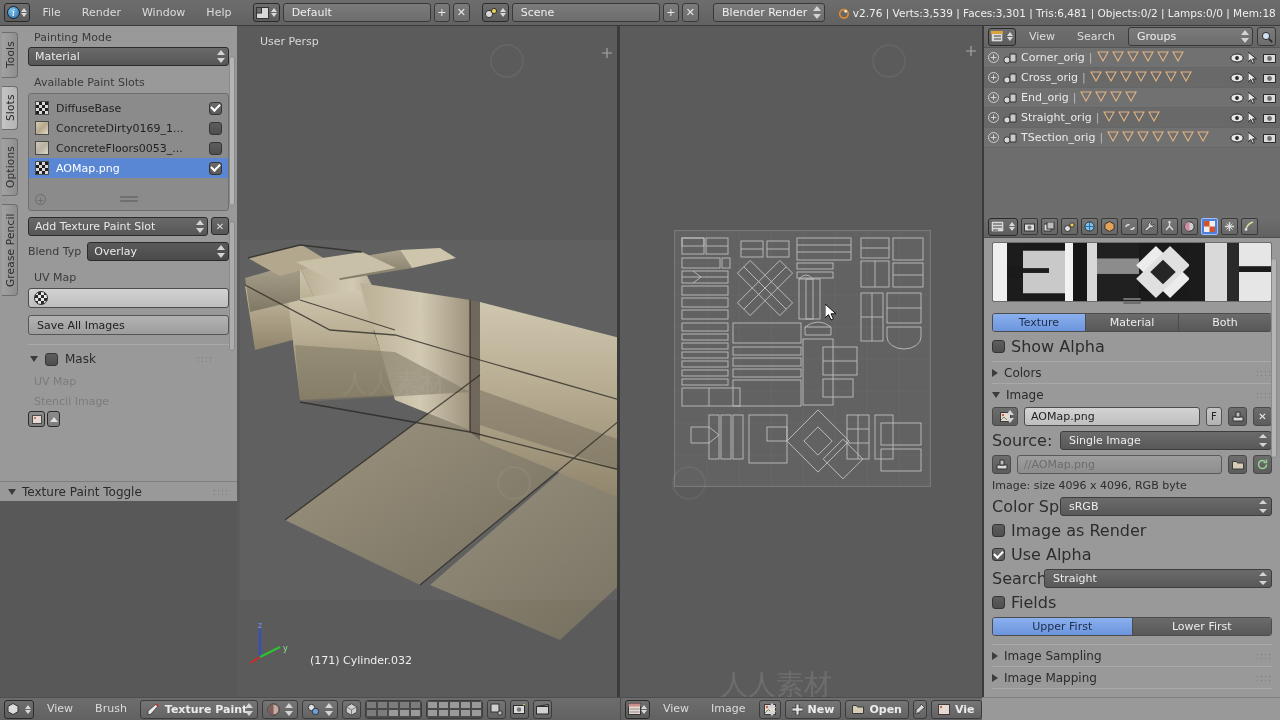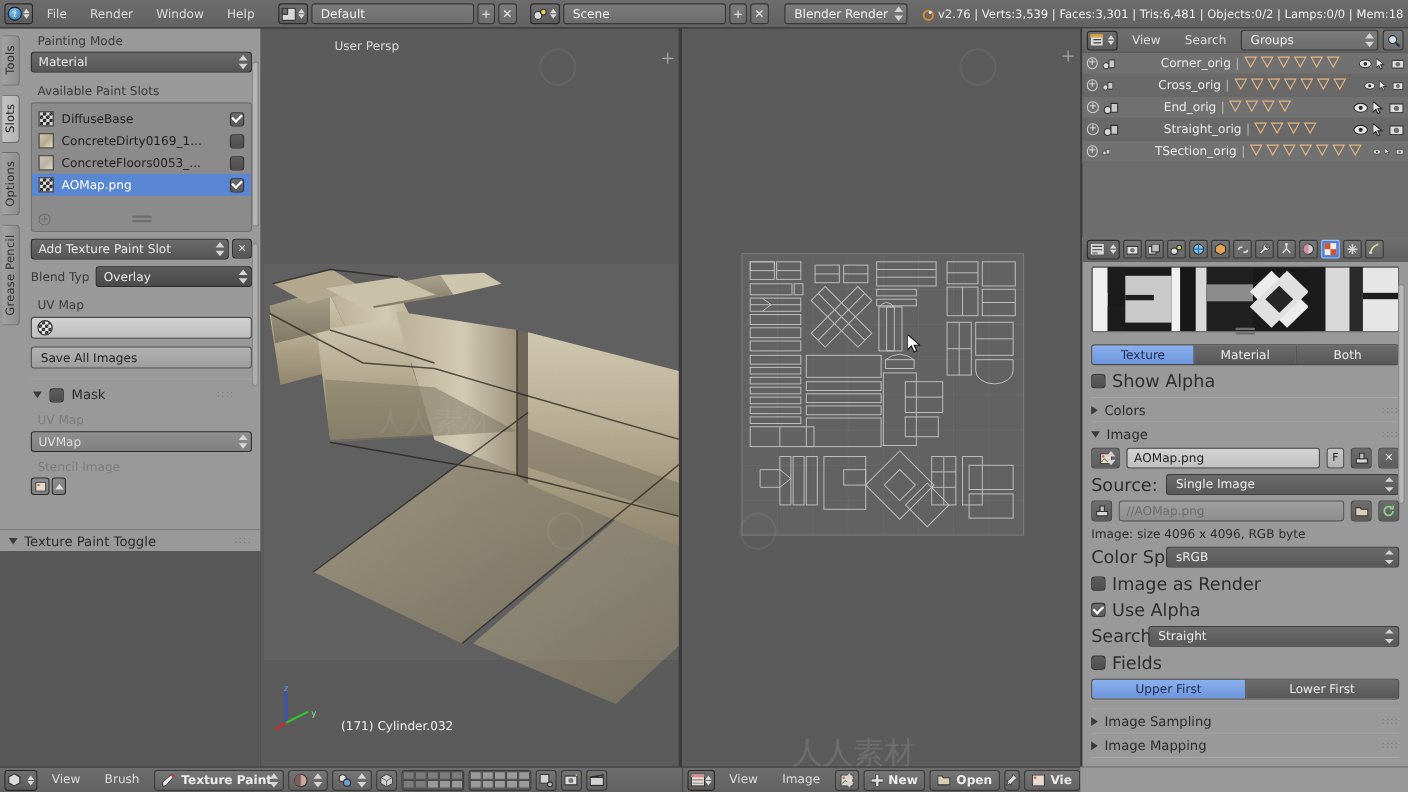--- a/index.html
+++ b/index.html
@@ -186,21 +186,21 @@
     position:absolute;left:0;top:481px;width:237px;height:20px;
     background:#999999;border-top:1px solid #7d7d7d;
     display:flex;align-items:center;padding:0 8px;gap:6px;
   }
 
   
   #view3d{
     position:absolute;left:237px;top:26px;width:380px;height:671px;
     background:#5b5b5b; overflow:hidden;
   }
-  #view3d .vp-label{ position:absolute;left:23px;top:9px;color:#d8d8d8;font-size:11px;margin-left:44px; }
+  #view3d .vp-label{ position:absolute;left:23px;top:9px;color:#d8d8d8;font-size:11px; }
   #objname{ position:absolute;left:73px;bottom:30px;color:#efefef;font-size:11px; }
   .axis-widget{ position:absolute;left:13px;bottom:28px;width:46px;height:46px; }
 
   
   #uvarea{
     position:absolute;left:620px;top:26px;width:362px;height:671px;
     background:#5b5b5b;overflow:hidden;
   }
   #uvcanvas{
     position:absolute;left:55px;top:205px;width:255px;height:255px;
@@ -219,21 +219,21 @@
     display:flex;align-items:center;gap:4px;padding:0 4px;border-bottom:1px solid #555;
   }
   .outrow{
     height:20px;display:flex;align-items:center;gap:4px;padding:0 4px;
     border-bottom:1px solid #666;
   }
   .outrow:nth-child(odd){ background:#717171; }
   .outrow:nth-child(even){ background:#696969; }
   .oplus{ width:11px;height:11px;border-radius:50%;border:1px solid #cfcfcf;color:#e8e8e8;font-size:9px;display:flex;align-items:center;justify-content:center;line-height:1; }
   .ogrp{ width:14px;height:12px;position:relative; }
-  .oname{ color:#eaeaea;font-size:11px;white-space:nowrap;margin-left:37px; }
+  .oname{ color:#eaeaea;font-size:11px;white-space:nowrap; }
   .eye{ width:14px;height:10px; }
 
   
   #props{
     position:absolute;left:984px;top:216px;width:296px;height:481px;
     background:#999999; overflow:hidden;
   }
   #propstabs{
     height:22px;background:linear-gradient(#6f6f6f,#616161);
     display:flex;align-items:center;gap:3px;padding:0 4px;border-bottom:1px solid #4f4f4f;
@@ -465,27 +465,20 @@
 
       <div style="display:flex;align-items:center;gap:7px;margin:7px 16px 0 2px">
         <span class="tri down"></span>
         <span class="cbox"></span>
         <span style="color:#2b2b2b;font-size:12px">Mask</span>
         <span style="flex:1"></span>
         <span class="dots">::::</span>
       </div>
 
       <div class="lbl dim" style="margin:9px 0 4px 6px">UV Map</div>
-      <div class="btn spin" style="height:19px;background:linear-gradient(#8f8f8f,#808080);color:#ddd">
-        <span>UVMap</span>
-        <div class="arrows">
-            <i class="up"></i>
-            <i class="dn"></i>
-          </div>
-      </div>
 
       <div class="lbl dim" style="margin:7px 0 3px 6px">Stencil Image</div>
       <div style="display:flex;gap:2px">
         <div class="sq" style="width:17px;height:16px;background:linear-gradient(#8b8b8b,#7d7d7d)">
           <svg width="10" height="9" viewBox="0 0 10 9">
             <rect x="0.5" y="0.5" width="9" height="8" fill="#e8d8d2" stroke="#4a4a4a"></rect>
             <circle cx="3" cy="3" r="1.1" fill="#c06a4a"></circle>
           </svg>
         </div>
         <div class="sq" style="width:13px;height:16px;background:linear-gradient(#8b8b8b,#7d7d7d)">

